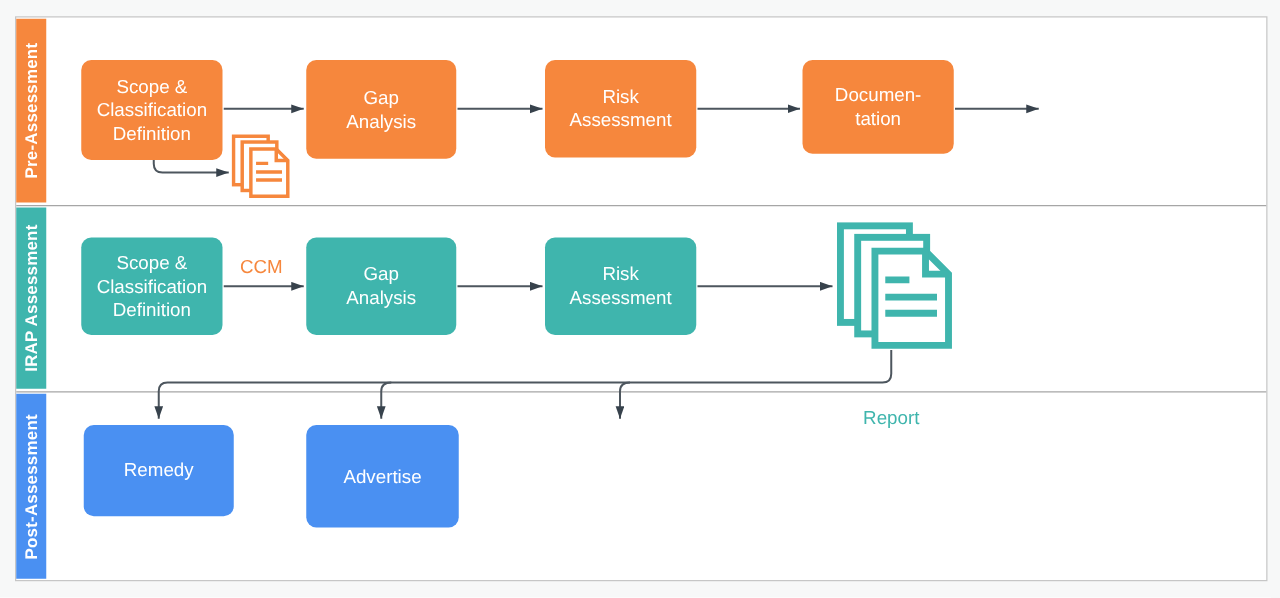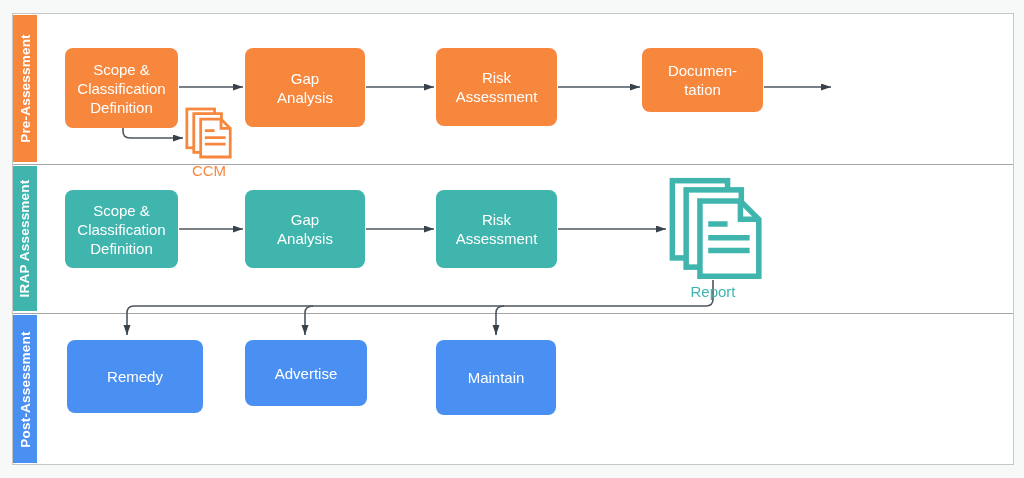--- a/index.html
+++ b/index.html
@@ -41,21 +41,21 @@
     color:#fff;font-size:15px;line-height:19px;text-align:center;
     white-space:pre-line;
     padding:0 4px;box-sizing:border-box;
   }
   .node-orange{background:var(--orange,#F6873D);}
   .node-teal{background:var(--teal,#3FB5AD);}
   .node-blue{background:var(--blue,#4A90F2);}
   .artifact{position:absolute;z-index:2;}
   .artifact-label{
     position:absolute;z-index:2;
-    font-size:15px;text-align:center;
+    font-size:15px;text-align:center;margin-top:43px;
   }
   .label-ccm{color:var(--orange,#F6873D);}
   .label-report{color:var(--teal,#3FB5AD);text-align:center;}
 </style>
 </head>
 <body>
 
 <div class="canvas">
 
   <div class="frame"></div>
@@ -104,47 +104,44 @@
 Definition</span>
   </div>
   <div class="node node-orange" style="left:245px;top:48px;width:120px;height:79px;">
     <span>Gap
 Analysis</span>
   </div>
   <div class="node node-orange" style="left:436px;top:48px;width:121px;height:78px;">
     <span>Risk
 Assessment</span>
   </div>
-  <div class="node node-orange" style="left:642px;top:48px;width:121px;height:64px;">
+  <div class="node node-orange" style="left:642px;top:48px;width:121px;height:75px;">
     <span>Documen-
 tation</span>
   </div>
 
   <div class="node node-teal" style="left:65px;top:190px;width:113px;height:78px;">
     <span>Scope &amp;
 Classification
 Definition</span>
   </div>
   <div class="node node-teal" style="left:245px;top:190px;width:120px;height:78px;">
     <span>Gap
 Analysis</span>
   </div>
   <div class="node node-teal" style="left:436px;top:190px;width:121px;height:78px;">
     <span>Risk
 Assessment</span>
   </div>
 
-  <div class="node node-blue" style="left:67px;top:340px;width:136px;height:73px;">
+  <div class="node node-blue" style="left:67px;top:340px;width:120px;height:73px;">
     <span>Remedy</span>
   </div>
-  <div class="node node-blue" style="left:245px;top:340px;width:122px;height:66px;">
+  <div class="node node-blue" style="left:245px;top:340px;width:122px;height:82px;">
     <span>Advertise</span>
-  </div>
-  <div class="node node-blue" style="left:436px;top:340px;width:120px;height:75px;">
-    <span>Maintain</span>
   </div>
 
   <div class="artifact" style="left:185px;top:106px;width:48px;height:54px;color:var(--orange,#F6873D);">
     <svg width="48" height="54" viewBox="0 0 104 112" fill="none" stroke="currentColor" stroke-width="6">
       <rect x="4" y="4" width="60" height="84" fill="#fff"></rect>
       <rect x="19" y="14" width="60" height="84" fill="#fff"></rect>
       <path d="M34,26 H78 L98,46 V108 H34 Z" fill="#fff"></path>
       <path d="M78,26 V46 H98" fill="none"></path>
       <path d="M43,51 H64 M43,66 H88 M43,80 H88"></path>
     </svg>

